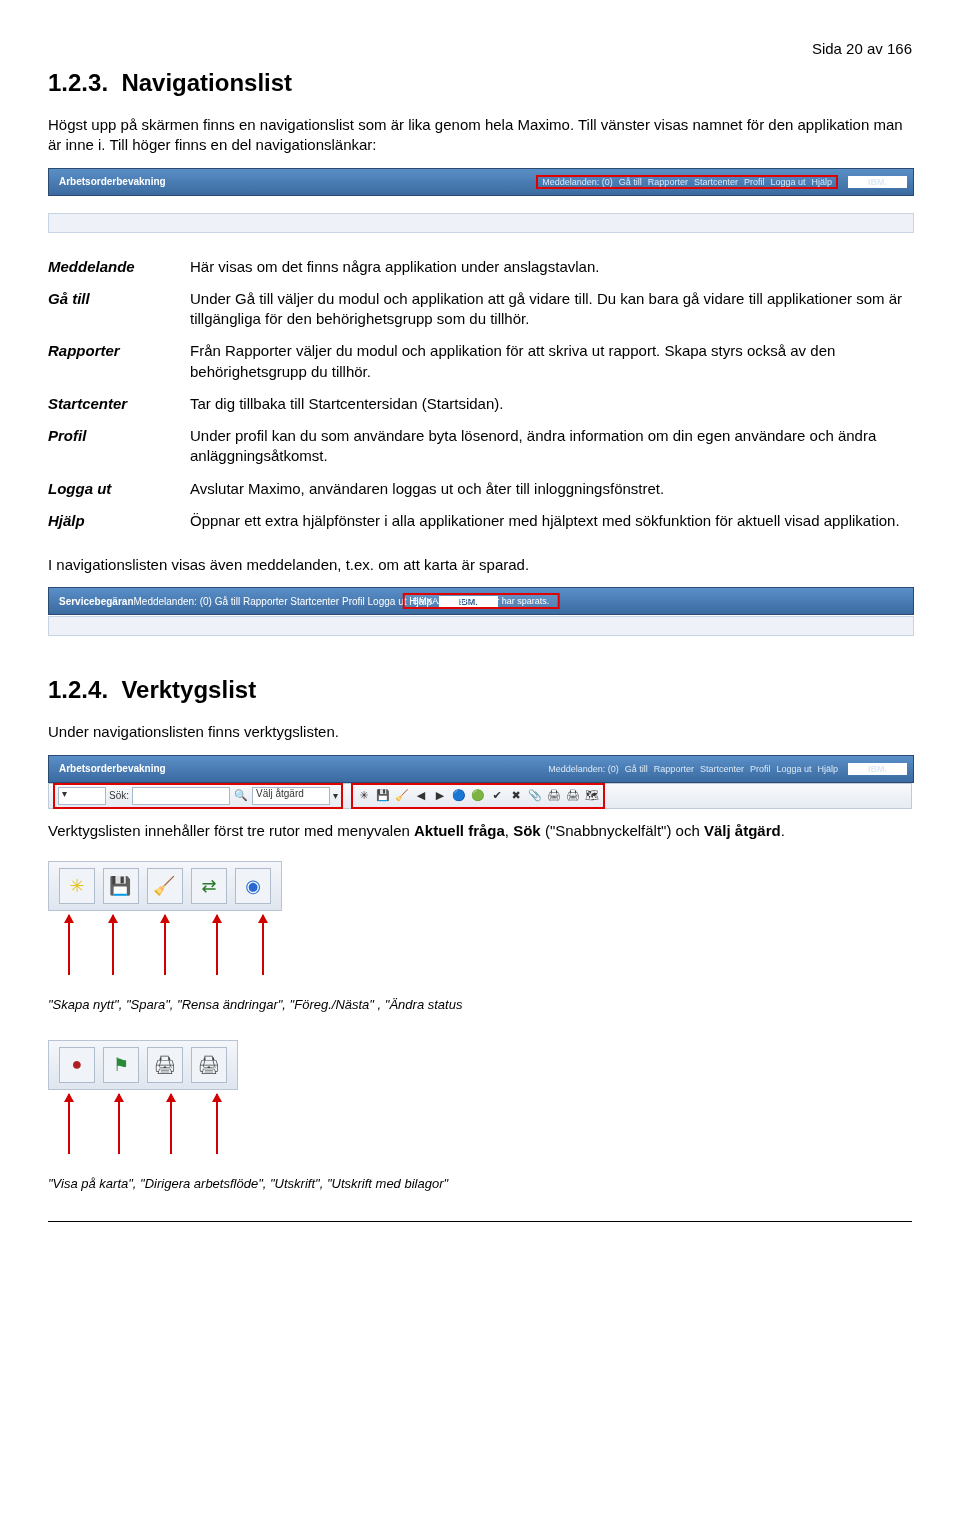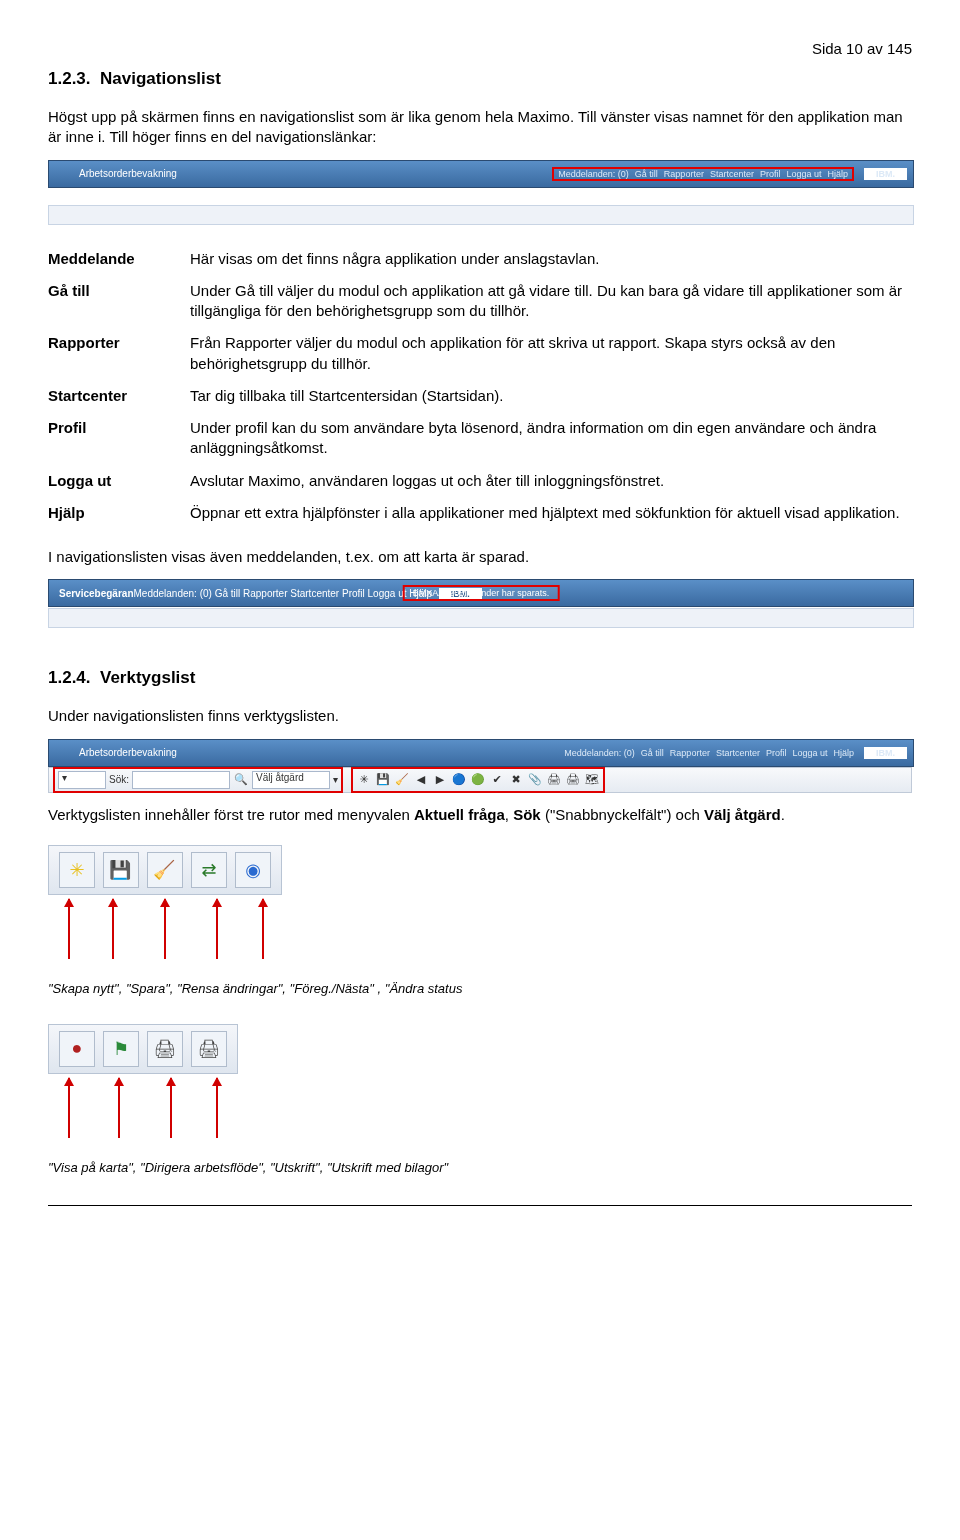--- a/index.html
+++ b/index.html
@@ -11,77 +11,77 @@
     width: 960px;
     box-sizing: border-box;
     background: #fff;
   }
   .page-num {
     text-align: right;
     font-size: 15px;
     margin-bottom: 8px;
   }
   h2.section {
-    font-size: 17px;
+    font-size: 24px;
     font-weight: bold;
     margin: 12px 0 18px 0;
   }
   p { margin: 8px 0 12px 0; line-height: 1.35; }
   .navbar-img {
     width: 100%;
     height: 26px;
     background: linear-gradient(#5a8fc7,#3a6aa0);
     border: 1px solid #2a4a70;
     position: relative;
     margin: 6px 0 18px 0;
     display: flex;
     align-items: center;
     font-size: 10px;
     color: #fff;
   }
   .navbar-img .app-title {
     padding-left: 10px;
-    font-weight: normal;
-    margin-left: 20px;
+    font-weight: bold;
   }
   .navbar-img .nav-links {
     position: absolute;
     right: 6px;
     display: flex;
     gap: 6px;
     align-items: center;
   }
   .navbar-img .nav-links span { color:#dce9f7; font-size:9px;}
   .red-box {
     border: 2px solid #e00000;
     padding: 0 4px;
     display:flex; gap:6px; align-items:center;
   }
   .ibm-logo {
     background:#fff; color:#1a4a80; font-weight:bold; font-size:9px;
-    padding:1px 12px; margin-left:4px;
+    padding:1px 20px; margin-left:4px;
   }
   .second-bar {
     width:100%; height:18px; background:#eef2f8; border:1px solid #c8d4e4;
     margin-top:-1px; margin-bottom:18px;
   }
   table.defs {
     border-collapse: collapse;
     width: 100%;
     margin-top: 4px;
   }
   table.defs td {
     vertical-align: top;
     padding: 6px 0;
     line-height: 1.35;
   }
   table.defs td.term {
     width: 130px;
     font-weight: bold;
     padding-right: 12px;
+    font-style: italic;
   }
   .msgbar {
     width:100%; height:26px;
     background: linear-gradient(#5a8fc7,#3a6aa0);
     border:1px solid #2a4a70;
     position:relative;
     display:flex; align-items:center;
     color:#fff; font-size:10px;
     margin:6px 0 2px 0;
   }
@@ -144,21 +144,21 @@
     font-style: italic;
     font-size: 13px;
     margin-top: 2px;
   }
   .bold { font-weight: bold; }
   hr.bottom { margin-top:30px; border:none; border-top:1px solid #000;}
 </style>
 </head>
 <body>
 
-<div class="page-num">Sida 10 av 145</div>
+<div class="page-num">Sida 20 av 166</div>
 
 <h2 class="section">
   <span>1.2.3.</span>&nbsp;&nbsp;<span>Navigationslist</span>
 </h2>
 
 <p>Högst upp på skärmen finns en navigationslist som är lika genom hela Maximo. Till vänster visas namnet för den applikation man är inne i. Till höger finns en del navigationslänkar:</p>
 
 <div class="navbar-img">
   <span class="app-title">Arbetsorderbevakning</span>
   <div class="nav-links">

